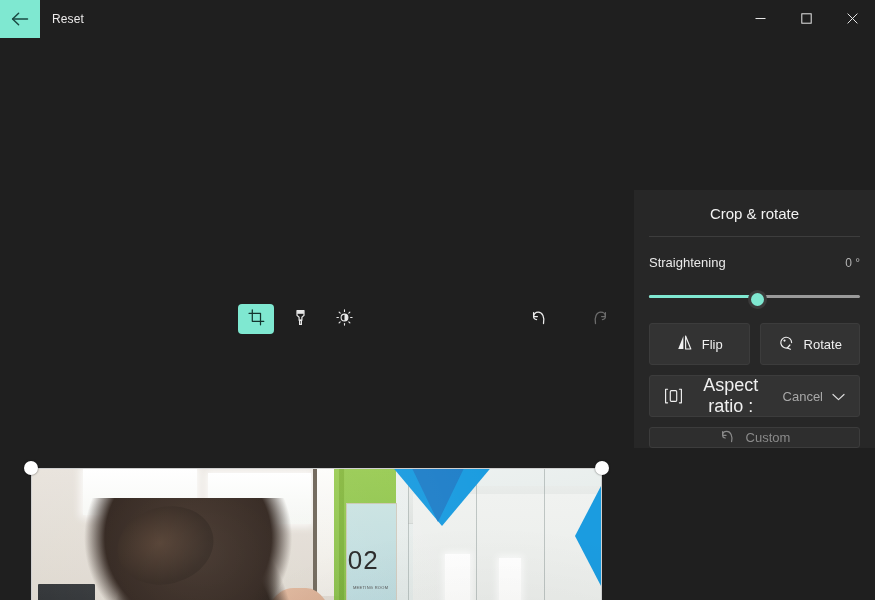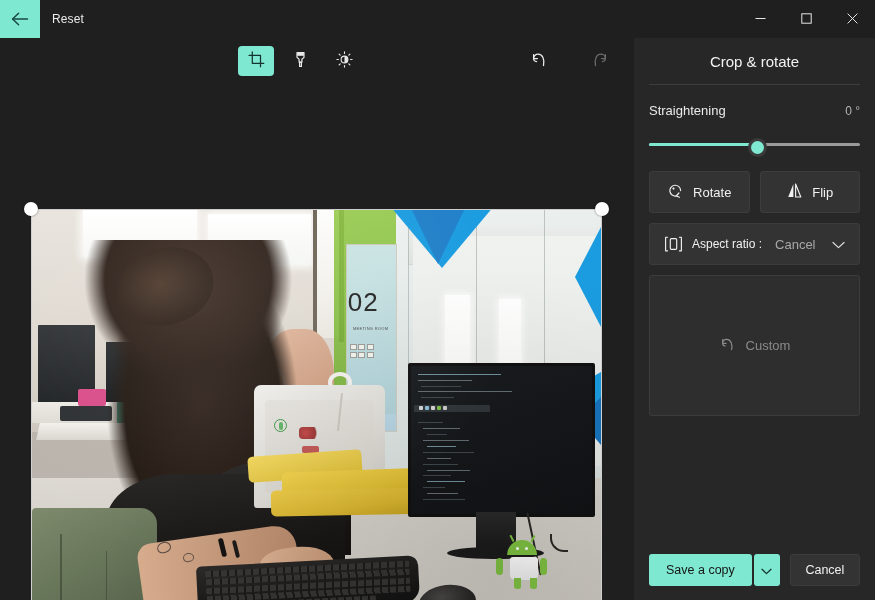--- a/index.html
+++ b/index.html
@@ -65,20 +65,21 @@
     background: transparent;
     border: none;
     cursor: pointer;
   }
 
   
   .body {
     flex: 1 1 auto;
     display: flex;
     min-height: 0;
+    align-items: center;
   }
 
   
   .editor {
     position: relative;
     width: 634px;
     flex: 0 0 634px;
     background: #1f1f1f;
     display: flex;
     flex-direction: column;
@@ -741,21 +742,21 @@
     justify-content: center;
     gap: 9px;
     cursor: pointer;
   }
   .pbtn.wide { width: 100%; flex: none; justify-content: flex-start; padding: 0 14px; }
   .pbtn.disabled {
     color: #8a8a8a;
     cursor: default;
     background: #2e2e2e;
   }
-  .aspect-label { font-size: 12px; color: #f0f0f0; }
+  .aspect-label { font-size: 18px; color: #f0f0f0; }
   .aspect-value { font-size: 13px; color: #a8a8a8; margin-left: 4px; }
   .chev { margin-left: auto; }
   .panel-spacer { flex: 1 1 auto; }
   .footer {
     display: flex;
     gap: 10px;
     padding-bottom: 14px;
     align-items: stretch;
   }
   .save-group {
@@ -1071,36 +1072,36 @@
       <div class="slider">
         <div class="slider-track"></div>
         <div class="slider-fill" style="width: 50%;"></div>
         <div class="slider-thumb" style="left: 50%;"></div>
       </div>
 
       <div class="btn-row">
         <button class="pbtn">
           <span>
             <svg width="17" height="17" viewBox="0 0 17 17">
+              <path d="M7.4 2 L7.4 15 L2.2 15 Z" fill="#f0f0f0"></path>
+              <path d="M9.6 2 L9.6 15 L14.8 15 Z" fill="none" stroke="#f0f0f0" stroke-width="1.15" stroke-linejoin="round"></path>
+            </svg>
+          </span>
+          <span>Flip</span>
+        </button>
+
+        <button class="pbtn">
+          <span>
+            <svg width="17" height="17" viewBox="0 0 17 17">
               <path d="M13.6 8.6 A5.4 5.4 0 1 0 9.4 13.9" fill="none" stroke="#f0f0f0" stroke-width="1.2" stroke-linecap="round"></path>
               <path d="M11.9 11 L9.3 14 L12.4 15.3" fill="none" stroke="#f0f0f0" stroke-width="1.2" stroke-linecap="round" stroke-linejoin="round"></path>
               <circle cx="6.5" cy="6.6" r="1.1" fill="#f0f0f0"></circle>
             </svg>
           </span>
           <span>Rotate</span>
-        </button>
-
-        <button class="pbtn">
-          <span>
-            <svg width="17" height="17" viewBox="0 0 17 17">
-              <path d="M7.4 2 L7.4 15 L2.2 15 Z" fill="#f0f0f0"></path>
-              <path d="M9.6 2 L9.6 15 L14.8 15 Z" fill="none" stroke="#f0f0f0" stroke-width="1.15" stroke-linejoin="round"></path>
-            </svg>
-          </span>
-          <span>Flip</span>
         </button>
       </div>
 
       <button class="pbtn wide" style="margin-bottom:10px">
         <span style="display:flex">
           <svg width="19" height="16" viewBox="0 0 19 16">
             <path d="M3.6 1.2 H1.6 V14.8 H3.6" fill="none" stroke="#f0f0f0" stroke-width="1.15" stroke-linecap="round" stroke-linejoin="round"></path>
             <path d="M15.4 1.2 H17.4 V14.8 H15.4" fill="none" stroke="#f0f0f0" stroke-width="1.15" stroke-linecap="round" stroke-linejoin="round"></path>
             <rect x="6.3" y="2.6" width="6.4" height="10.8" rx="1.1" fill="none" stroke="#f0f0f0" stroke-width="1.15"></rect>
           </svg>
@@ -1119,28 +1120,15 @@
           <svg width="18" height="16" viewBox="0 0 18 16">
             <path d="M12.6 13.6 C13.8 8.2 11.7 3.4 7.8 3.4 C5.2 3.4 3.6 5.2 3.6 7.1 C3.6 8.8 4.9 10 6.3 10" fill="none" stroke="#8a8a8a" stroke-width="1.2" stroke-linecap="round"></path>
             <path d="M3.6 3.7 L3.6 7.3 L7.1 7.3" fill="none" stroke="#8a8a8a" stroke-width="1.2" stroke-linecap="round" stroke-linejoin="round"></path>
           </svg>
         </span>
         <span>Custom</span>
       </button>
 
       <div class="panel-spacer"></div>
 
-      <div class="footer">
-        <div class="save-group">
-          <button class="save-btn">Save a copy</button>
-          <button class="save-caret">
-            <span>
-              <svg width="11" height="7" viewBox="0 0 11 7">
-                <path d="M1 1.3 L5.5 5.6 L10 1.3" fill="none" stroke="#13312c" stroke-width="1.25" stroke-linecap="round" stroke-linejoin="round"></path>
-              </svg>
-            </span>
-          </button>
-        </div>
-        <button class="cancel-btn">Cancel</button>
-      </div>
     </div>
   </div>
 </div>
 
 </body></html>

